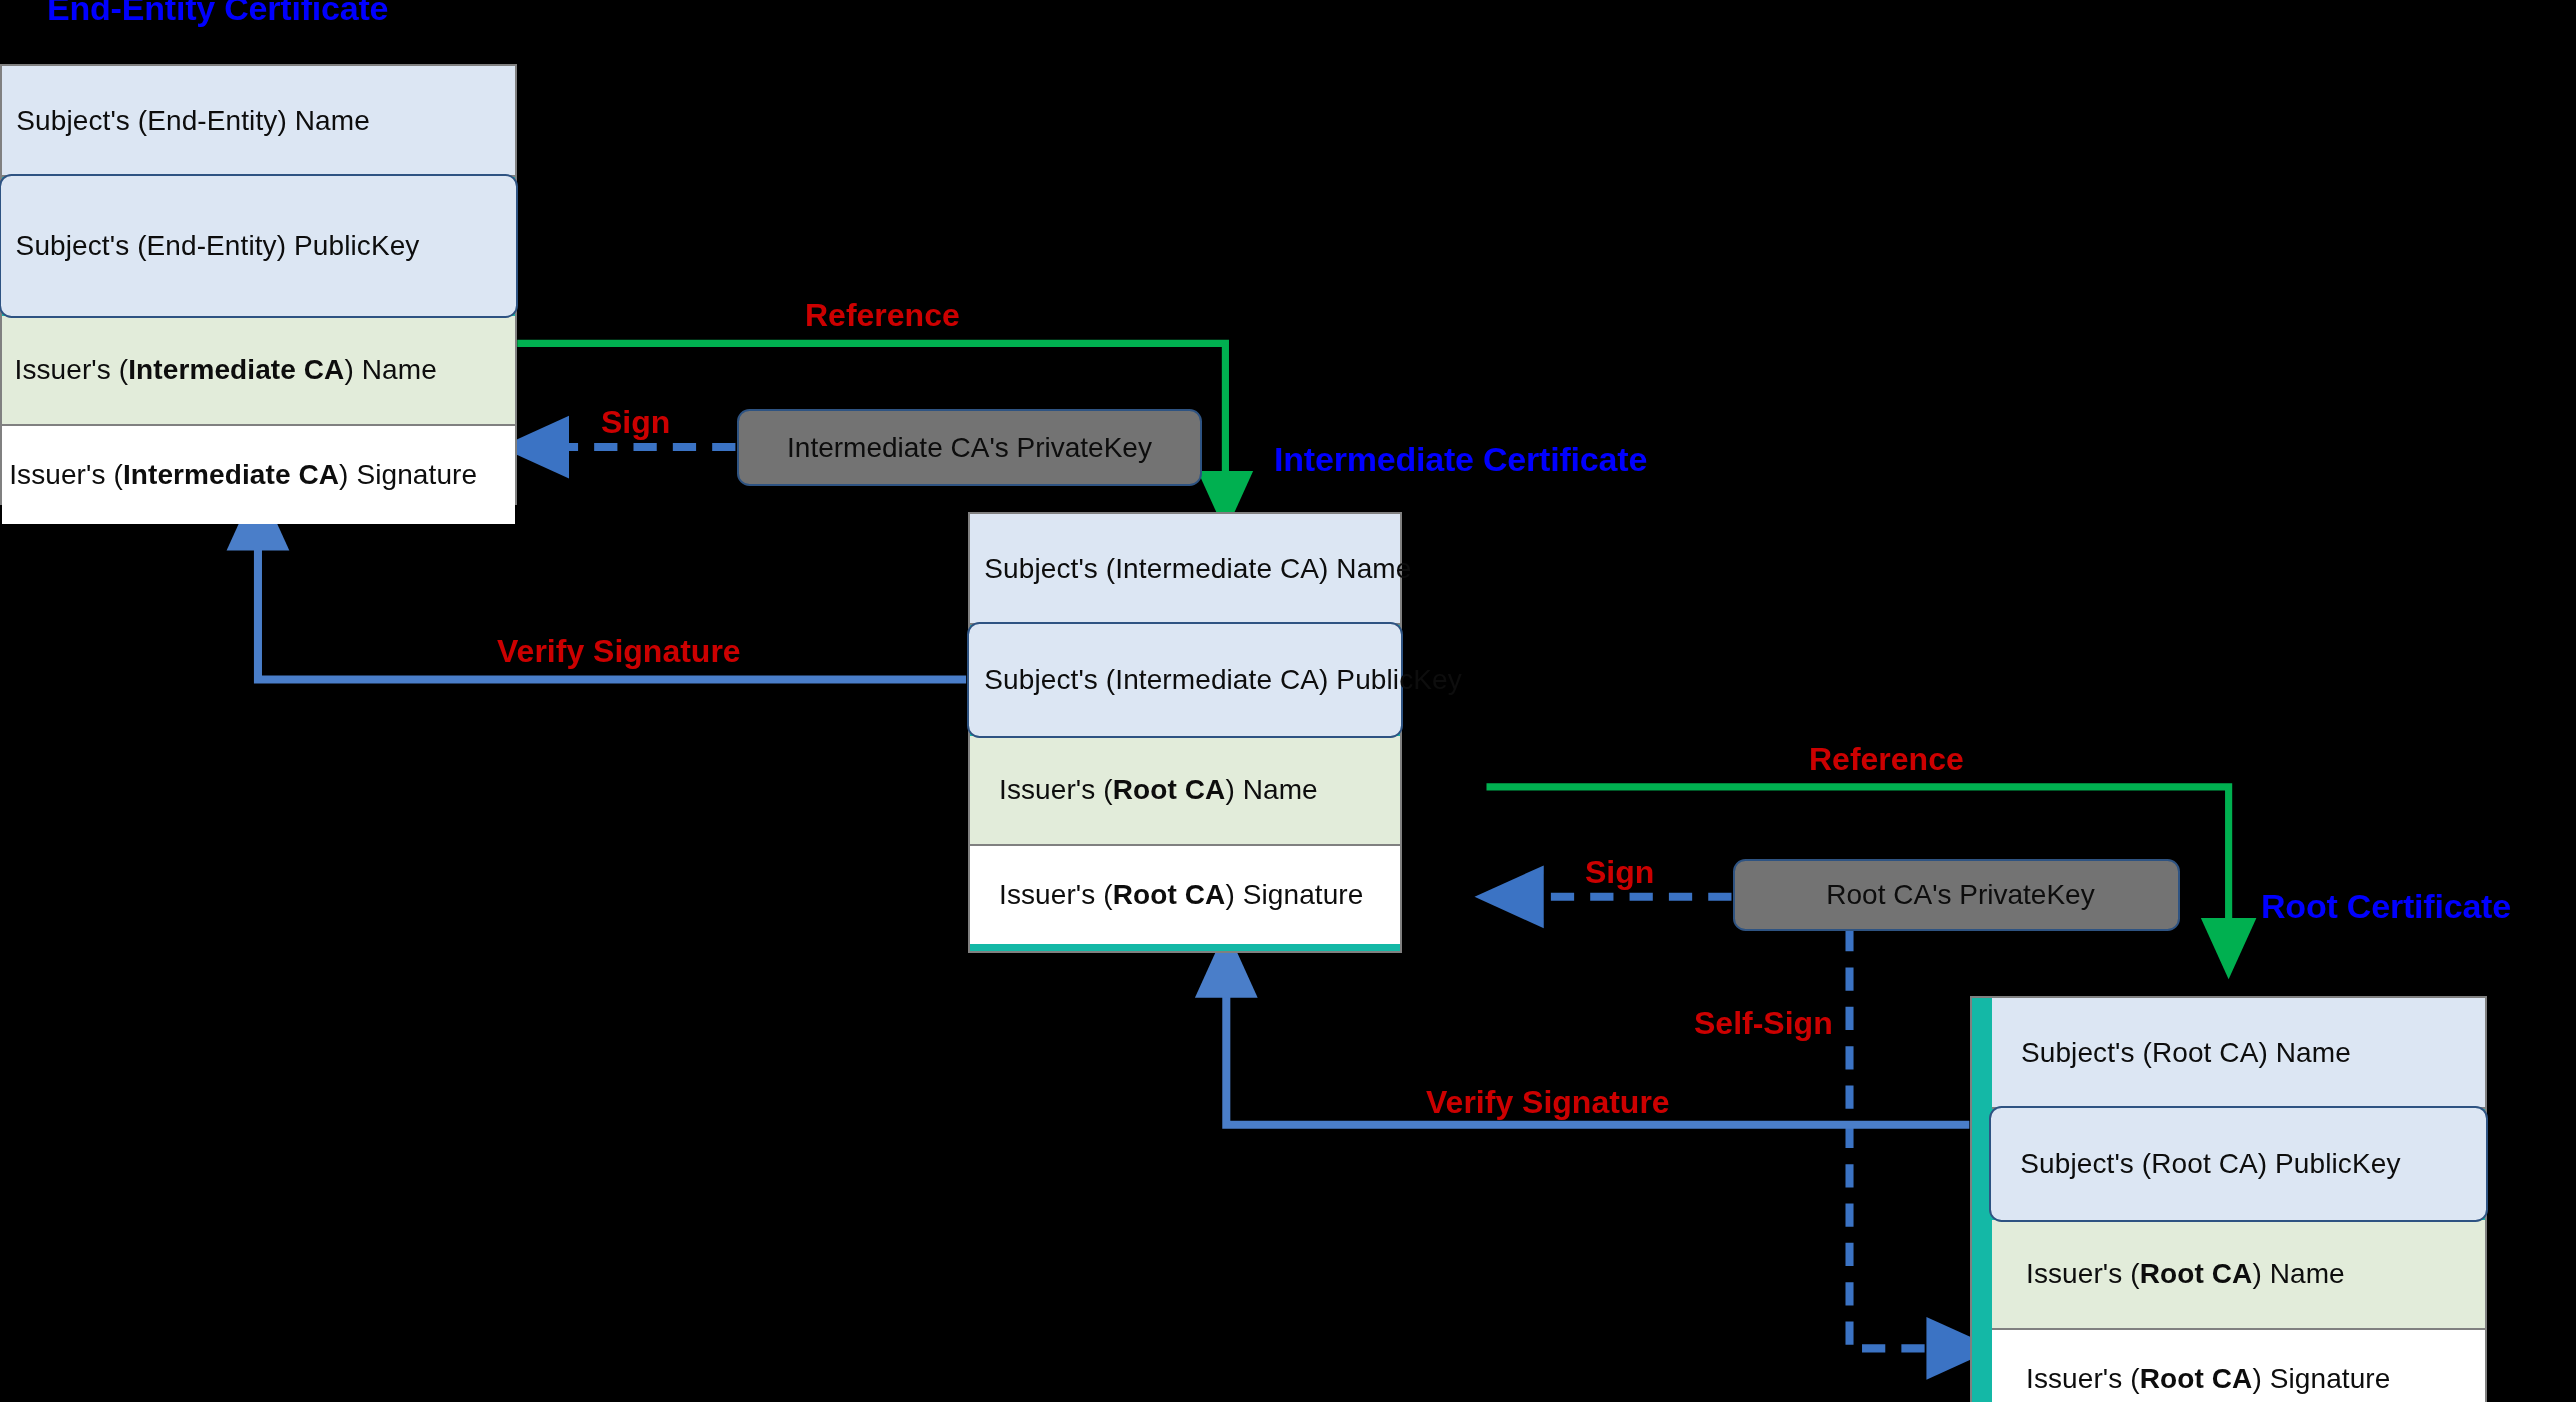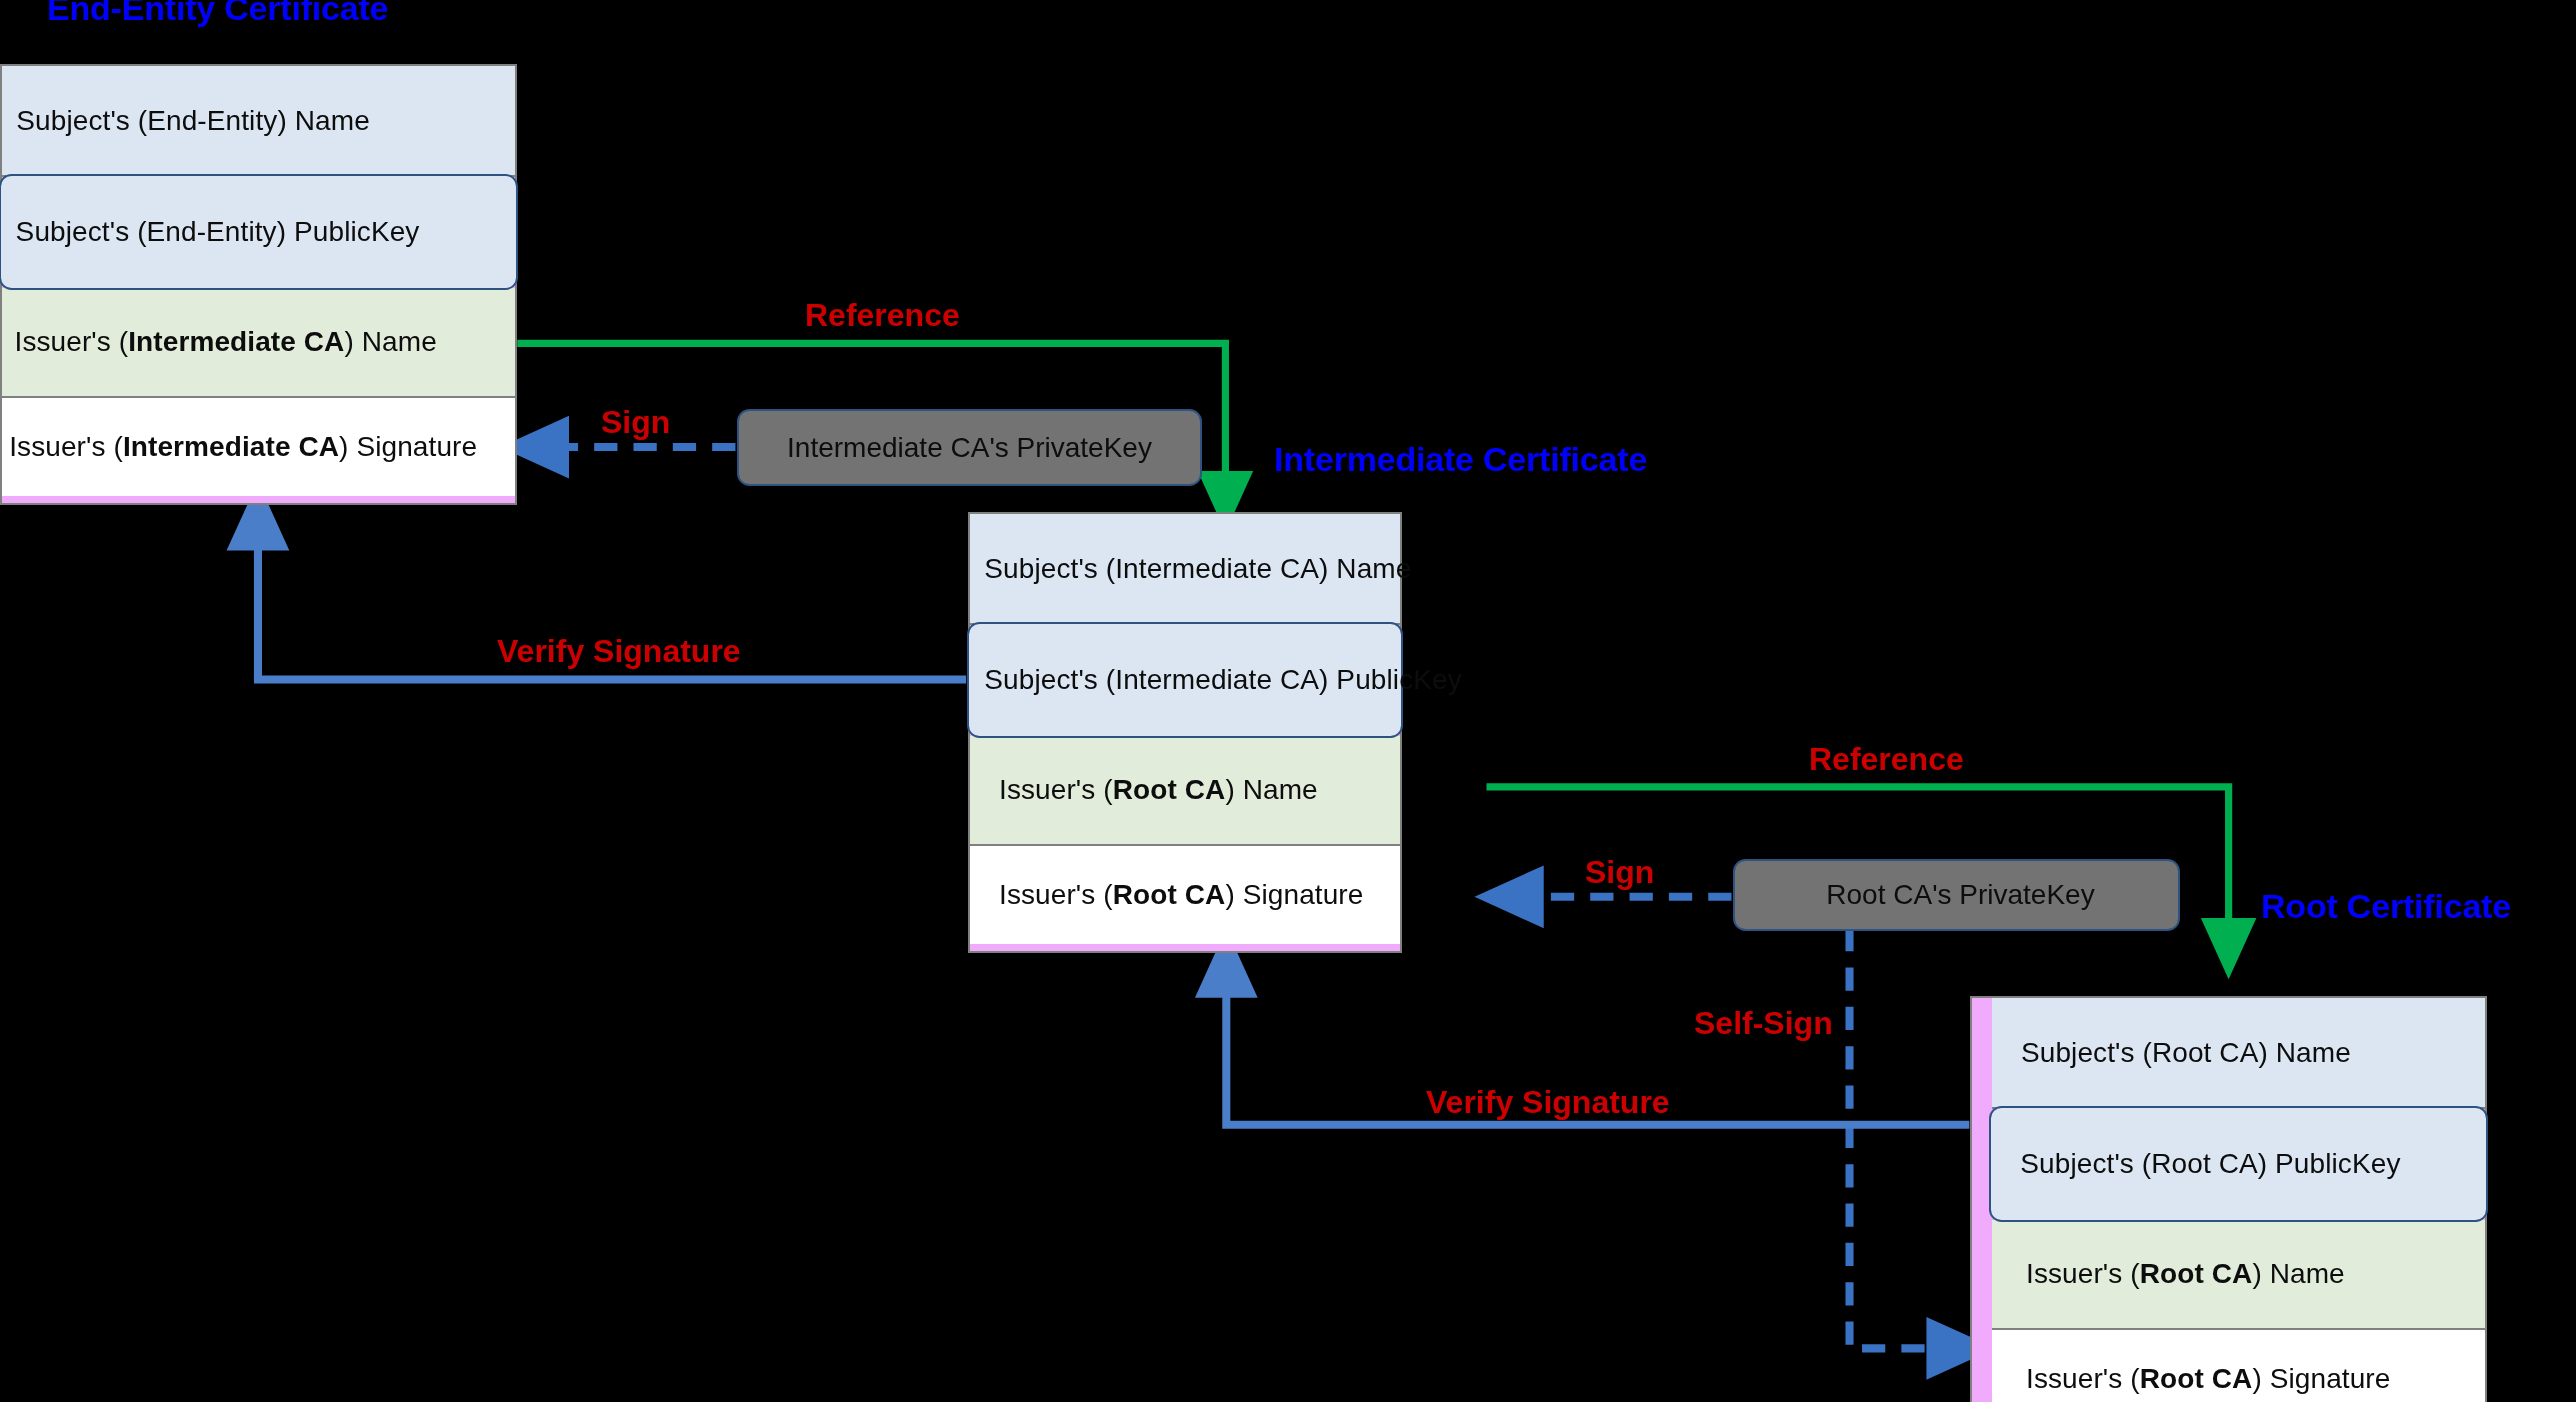--- a/index.html
+++ b/index.html
@@ -24,21 +24,21 @@
     left: 0; top: 0;
     width: 2576px; height: 1402px;
     pointer-events: none;
   }
 
   
   .cert {
     position: absolute;
     box-sizing: border-box;
     border: 2.7px solid #808080;
-    background: #f0abfc;
+    background: #14b8a6;
   }
   .cert-row {
     box-sizing: border-box;
     display: flex;
     align-items: center;
     font-size: 28px;
     color: #0d0d0d;
     letter-spacing: 0.1px;
     white-space: nowrap;
   }
@@ -131,21 +131,21 @@
 
     <path d="M2202,1258 L1371,1258 L1371,1078" fill="none" stroke="#4a7ec9" stroke-width="9" marker-end="url(#arrBlueSolid)"></path>
   </svg>
 
   <div class="cert-title" style="left:47px; top:-10.7px;">End-Entity Certificate</div>
 
   <div class="cert" style="left:0px; top:64px; width:517px; height:441px;">
     <div class="cert-row row-name" style="height:111px; padding-left:14.3px;">
       <span>Subject's (End-Entity) Name</span>
     </div>
-    <div class="cert-row row-pubkey" style="height:116px; padding-left:14.3px;">
+    <div class="cert-row row-pubkey" style="height:144px; padding-left:14.3px;">
       <span>Subject's (End-Entity) PublicKey</span>
     </div>
     <div class="cert-row row-issuer" style="height:110px; padding-left:12.5px;">
       <span>Issuer's (</span>
         <span class="b">Intermediate CA</span>
         <span>) Name</span>
     </div>
     <div class="cert-row row-sig" style="height:98px; padding-left:7.2px;">
       <span>Issuer's (</span>
         <span class="b">Intermediate CA</span>

